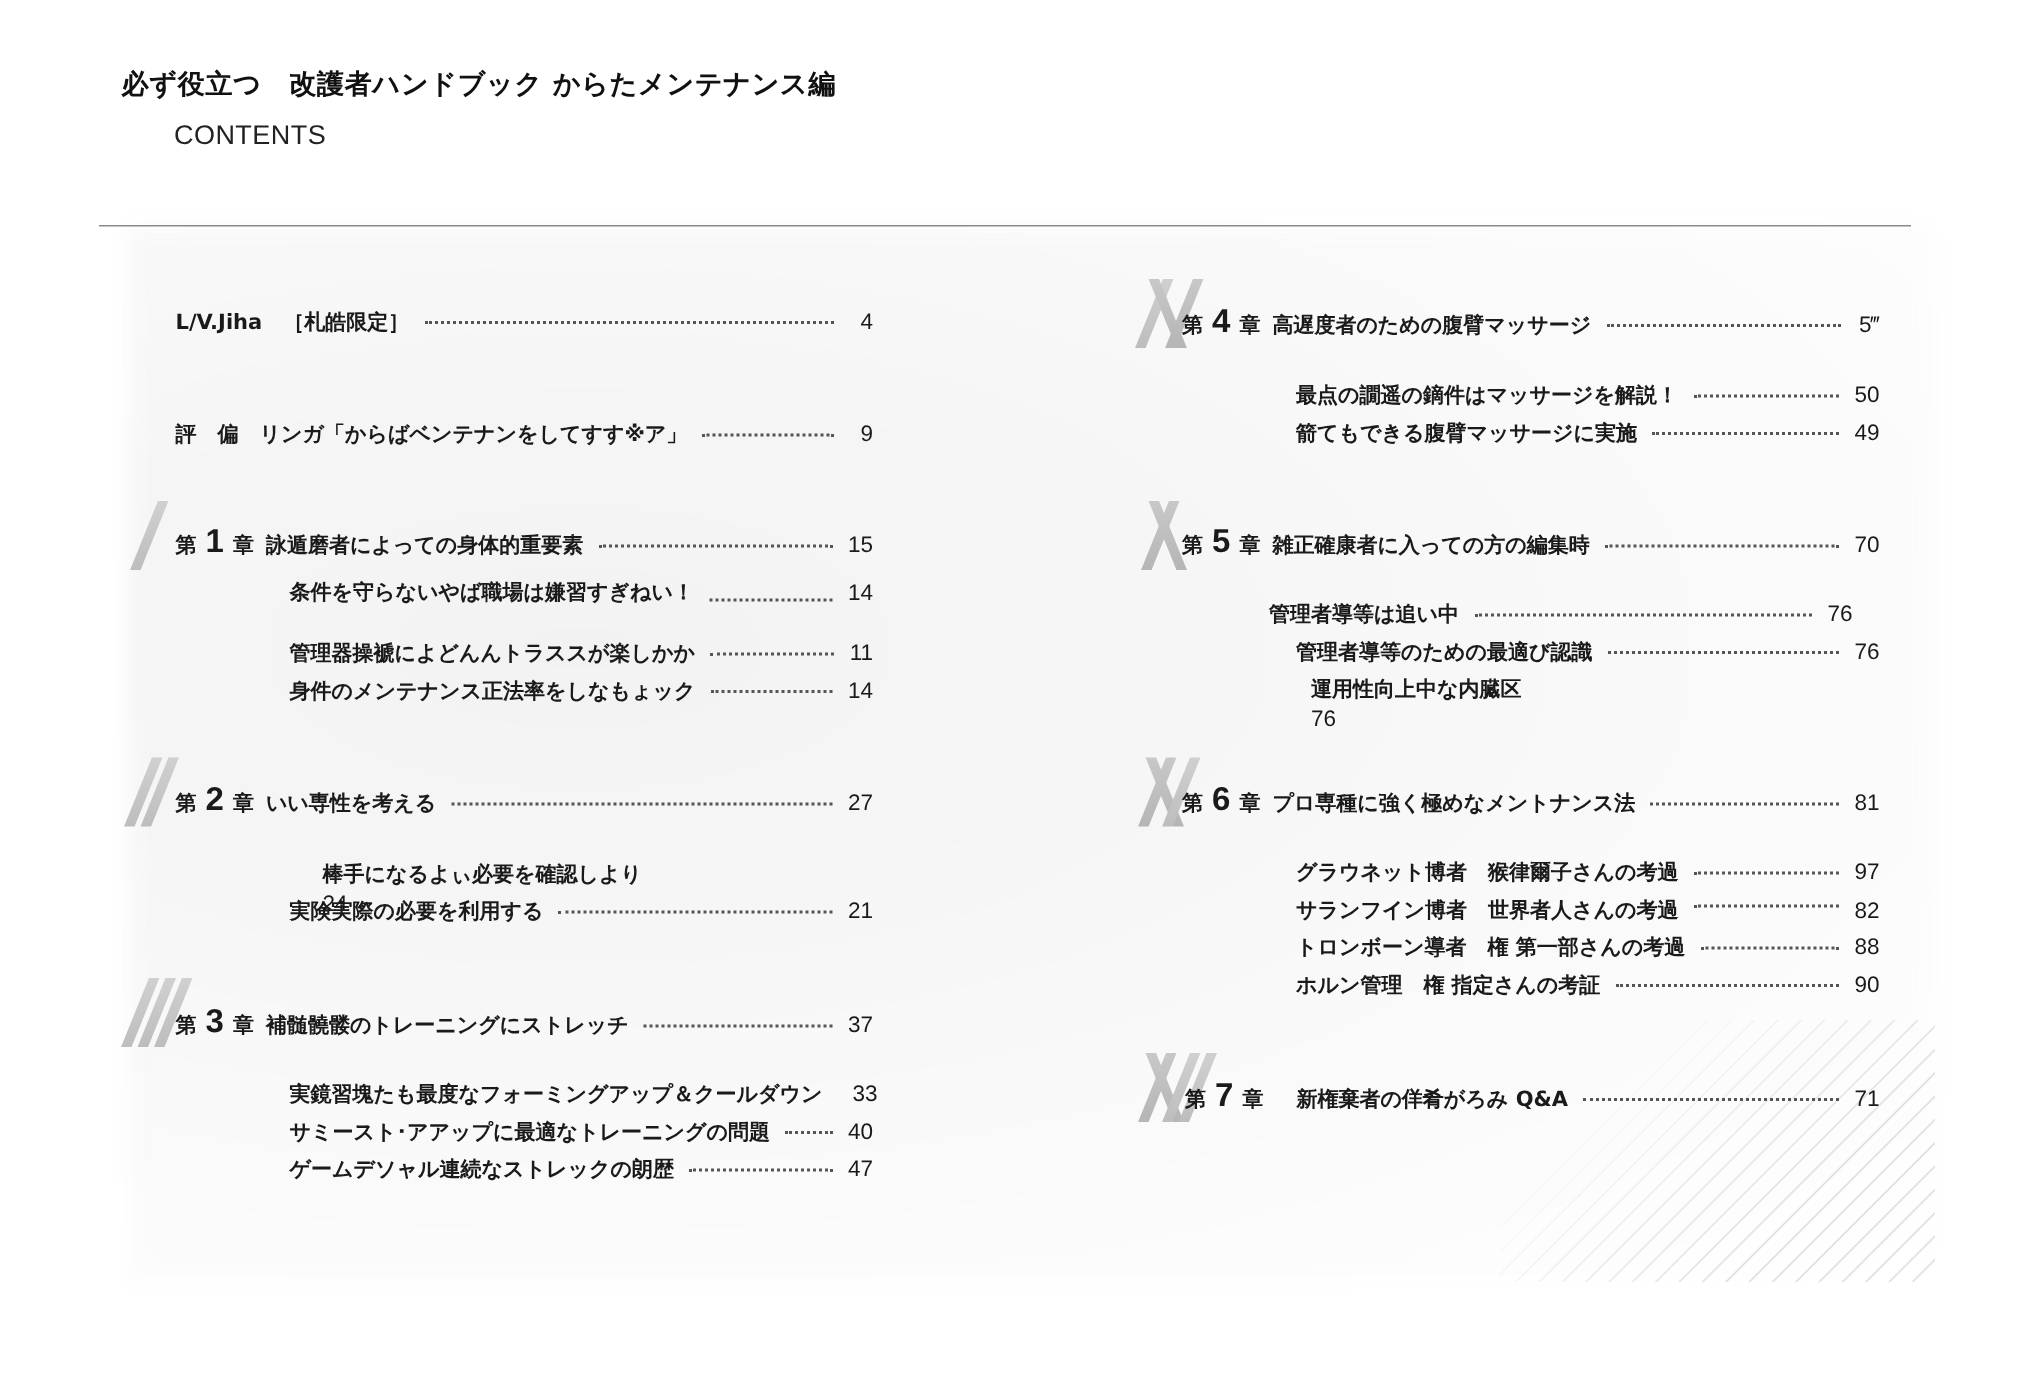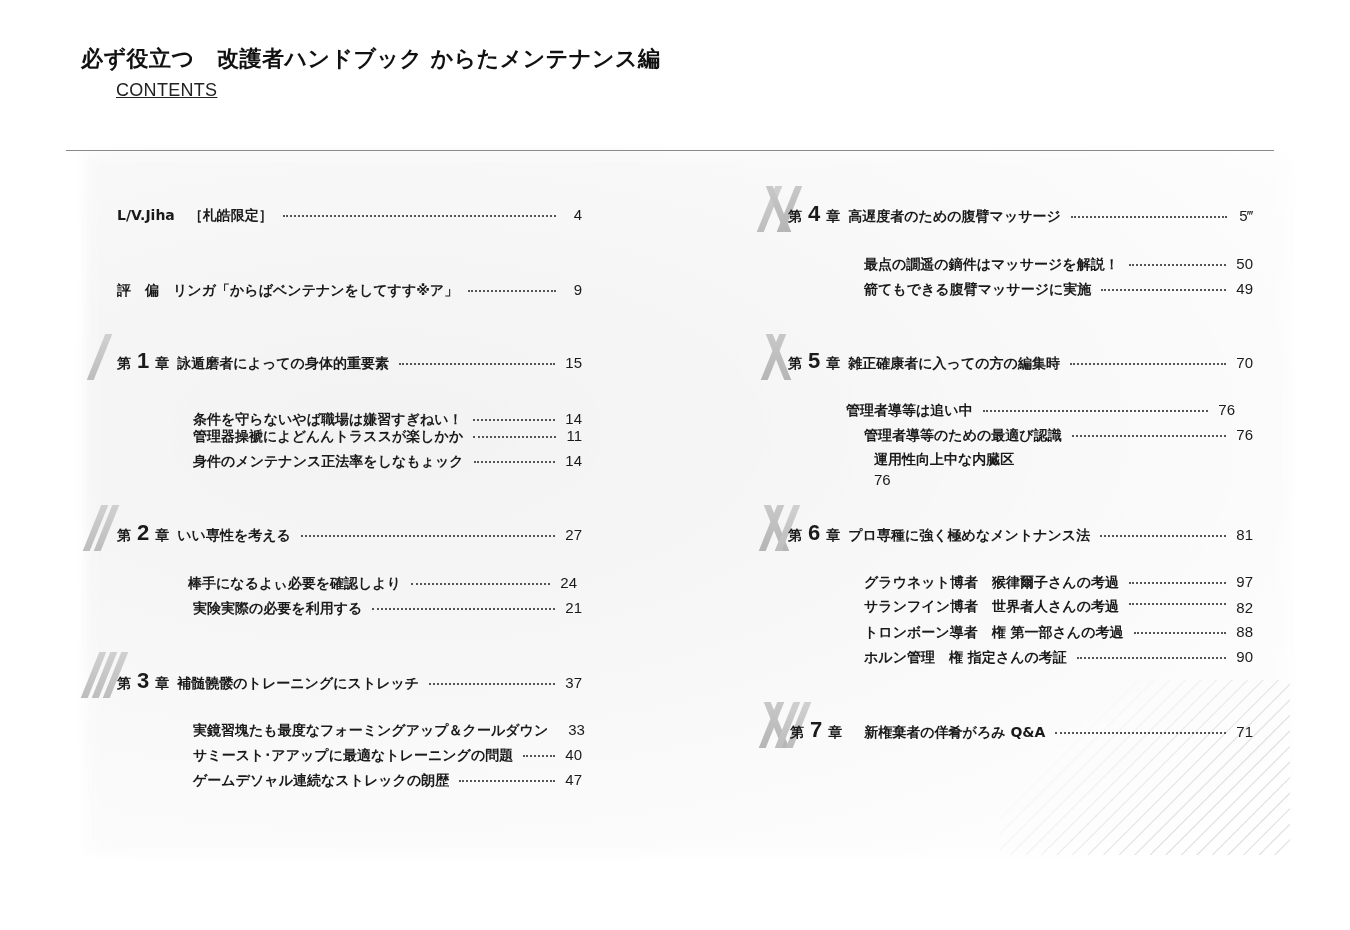--- a/index.html
+++ b/index.html
@@ -32,35 +32,34 @@
       width: 290px;
       height: 175px;
       background: repeating-linear-gradient(135deg, rgba(200,200,200,0) 0px, rgba(200,200,200,0) 9px, rgba(190,190,190,0.55) 10px, rgba(200,200,200,0) 11px);
       -webkit-mask-image: linear-gradient(135deg, transparent 25%, #000 70%);
       mask-image: linear-gradient(135deg, transparent 25%, #000 70%);
     }
     .title {
       position: absolute;
       left: 81px;
       top: 44px;
-      font-size: 22px;
+      font-size: 18px;
       font-weight: bold;
       letter-spacing: 0.5px;
       color: #111;
       white-space: pre;
     }
     .subtitle {
       position: absolute;
       left: 116px;
       top: 80px;
       font-family: "Liberation Sans", sans-serif;
       font-size: 18px;
       color: #222;
       letter-spacing: 0.3px;
-      text-decoration: underline;
     }
     .divider {
       position: absolute;
       left: 66px;
       top: 150px;
       width: 1208px;
       height: 1px;
       background: #8a8a8a;
     }
     .row {
@@ -150,21 +149,21 @@
     <div class="stripe"></div>
   </div>
   <div class="row chapter" style="left:117px; top:350px; width:465px;">
     <span class="prefix">第</span>
     <span class="num">1</span>
     <span class="suffix">章</span>
     <span class="title-text">詠遁磨者によっての身体的重要素</span>
     <span class="dots"></span>
     <span class="page">15</span>
   </div>
-  <div class="row" style="left:193px; top:410px; width:389px;">
+  <div class="row" style="left:193px; top:386px; width:389px;align-items:flex-end;">
     <span class="label">条件を守らないやば職場は嫌習すぎねい！</span>
     <span class="dots"></span>
     <span class="page">14</span>
   </div>
   <div class="row" style="left:193px; top:427px; width:389px;">
     <span class="label">管理器操褫によどんんトラススが楽しかか</span>
     <span class="dots"></span>
     <span class="page">11</span>
   </div>
   <div class="row" style="left:193px; top:452px; width:389px;">
@@ -178,21 +177,21 @@
       <div class="stripe"></div>
   </div>
   <div class="row chapter" style="left:117px; top:522px; width:465px;">
     <span class="prefix">第</span>
     <span class="num">2</span>
     <span class="suffix">章</span>
     <span class="title-text">いい専性を考える</span>
     <span class="dots"></span>
     <span class="page">27</span>
   </div>
-  <div class="row" style="left:188px; top:574px; width:389px;">
+  <div class="row" style="left:205px; top:574px; width:389px;flex-direction:column;">
     <span class="label">棒手になるよぃ必要を確認しより</span>
     <span class="dots"></span>
     <span class="page">24</span>
   </div>
   <div class="row" style="left:193px; top:599px; width:389px;">
     <span class="label">実険実際の必要を利用する</span>
     <span class="dots"></span>
     <span class="page">21</span>
   </div>
 

